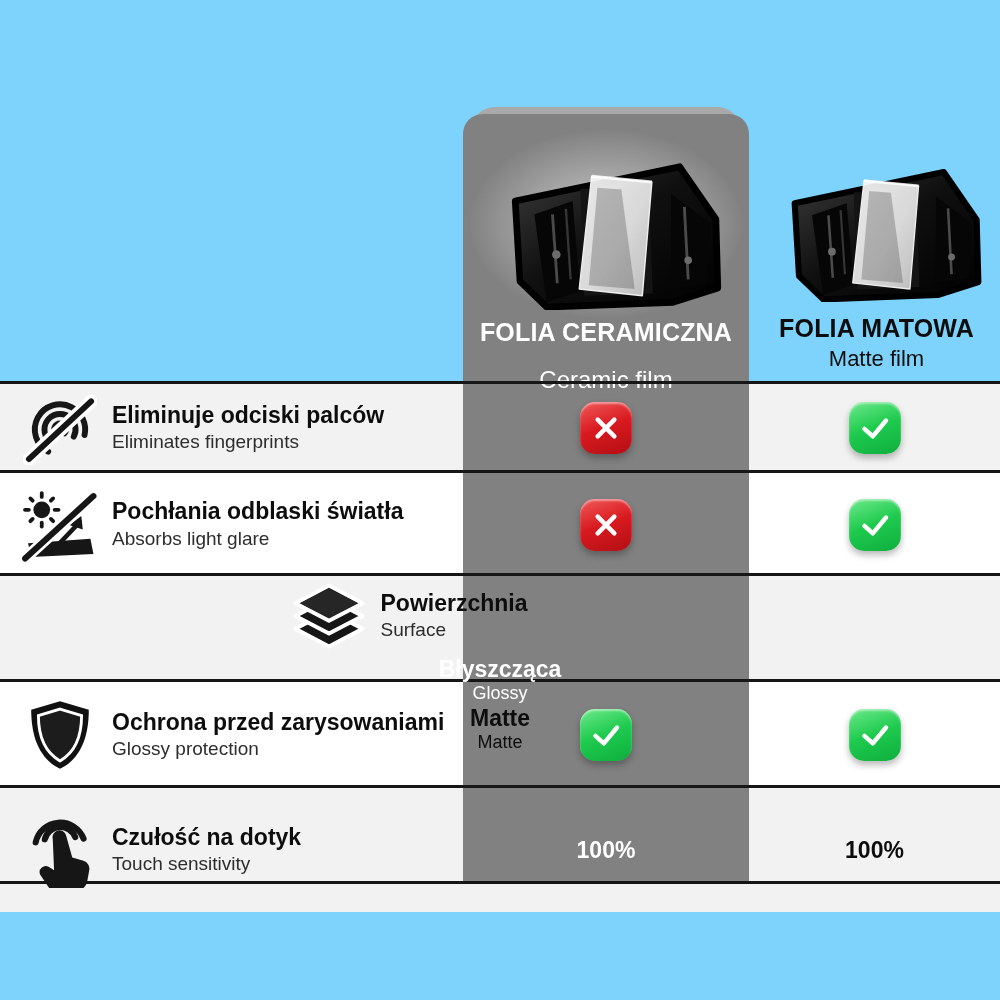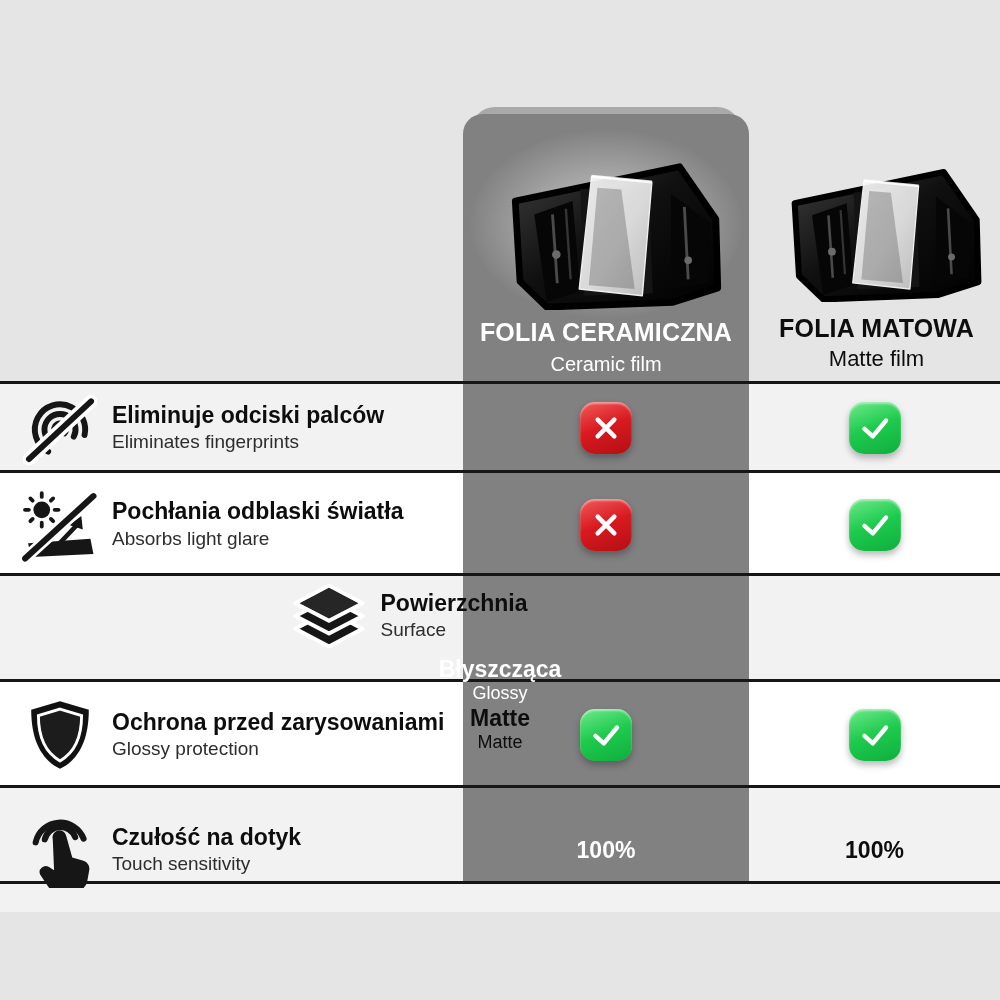--- a/index.html
+++ b/index.html
@@ -9,40 +9,40 @@
     --row-white:#ffffff;
     --border-black:#161616;
     --accent-red:#d81a20;
     --accent-green:#1ecb4e;
     --title-black:#0d0d0d;
     --text-white:#ffffff;
   }
   *{margin:0;padding:0;box-sizing:border-box;}
   html,body{width:1000px;height:1000px;background:#fff;overflow:hidden;
     font-family:"Liberation Sans","DejaVu Sans",sans-serif;}
-  .stage{position:relative;width:1000px;height:1000px;background:#e5e5e5;}
+  .stage{position:relative;width:1000px;height:1000px;background:#7dd3fc;}
 
   
   .table{position:absolute;left:0;top:383px;width:1000px;}
   .row{display:flex;align-items:center;width:1000px;}
   .row.alt{background:var(--row-alt);}
   .row.plain{background:var(--row-white);}
   .r1{height:90px;}.r2{height:103px;}.r3{height:106px;flex-direction:column;}.r4{height:106px;}.r5{height:124px;}
 
   
   .col-backing{position:absolute;left:471px;top:107px;width:270px;height:784px;
     background:var(--column-backing);border-radius:24px;z-index:0;}
   .col-ceramic{position:absolute;left:463px;top:114px;width:286px;height:770px;
     background:var(--column-gray);border-radius:20px 20px 0 0;z-index:1;
     text-align:center;}
   .col-ceramic .img-wrap{position:relative;margin:24px auto 0;width:256px;height:172px;}
   .img-glow{position:absolute;inset:-8px;border-radius:50%;
     background:radial-gradient(ellipse at 50% 50%,rgba(255,255,255,.6),rgba(255,255,255,0) 72%);}
   .col-ceramic .hdr-title{margin-top:8px;font-size:25px;font-weight:700;color:var(--text-white);letter-spacing:.2px;}
-  .col-ceramic .hdr-sub{margin-top:6px;font-size:20px;color:var(--text-white);}
+  .col-ceramic .hdr-sub{margin-top:19px;font-size:24px;color:var(--text-white);}
 
   
   .hdr-matte{position:absolute;left:751px;top:146px;width:251px;text-align:center;z-index:1;}
   .hdr-matte .img-wrap{position:relative;margin:0 auto;width:228px;height:156px;}
   .hdr-matte .hdr-title{margin-top:12px;font-size:25px;font-weight:700;color:var(--title-black);letter-spacing:.2px;}
   .hdr-matte .hdr-sub{margin-top:3px;font-size:22px;color:var(--title-black);}
 
   
   .gridline{position:absolute;left:0;width:1000px;height:3px;background:var(--border-black);z-index:2;}
   .gl1{top:381px;}.gl2{top:470px;}.gl3{top:573px;}.gl4{top:679px;}.gl5{top:785px;}.gl6{top:881px;}

